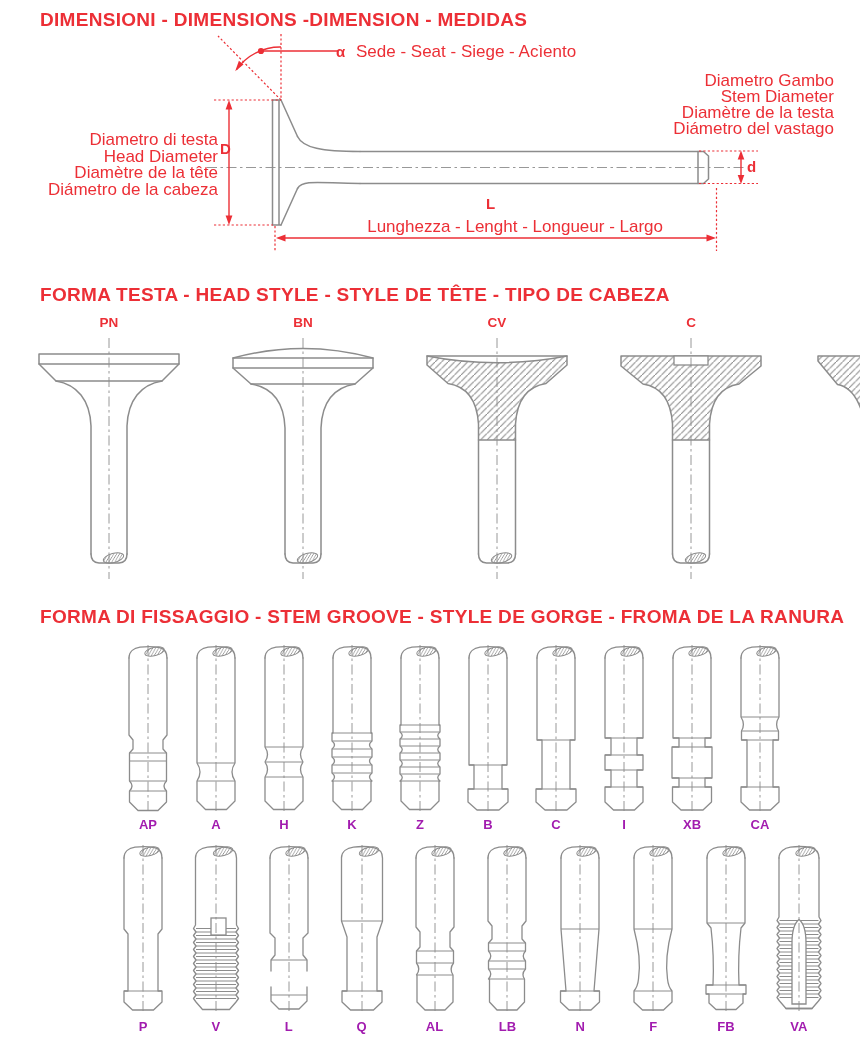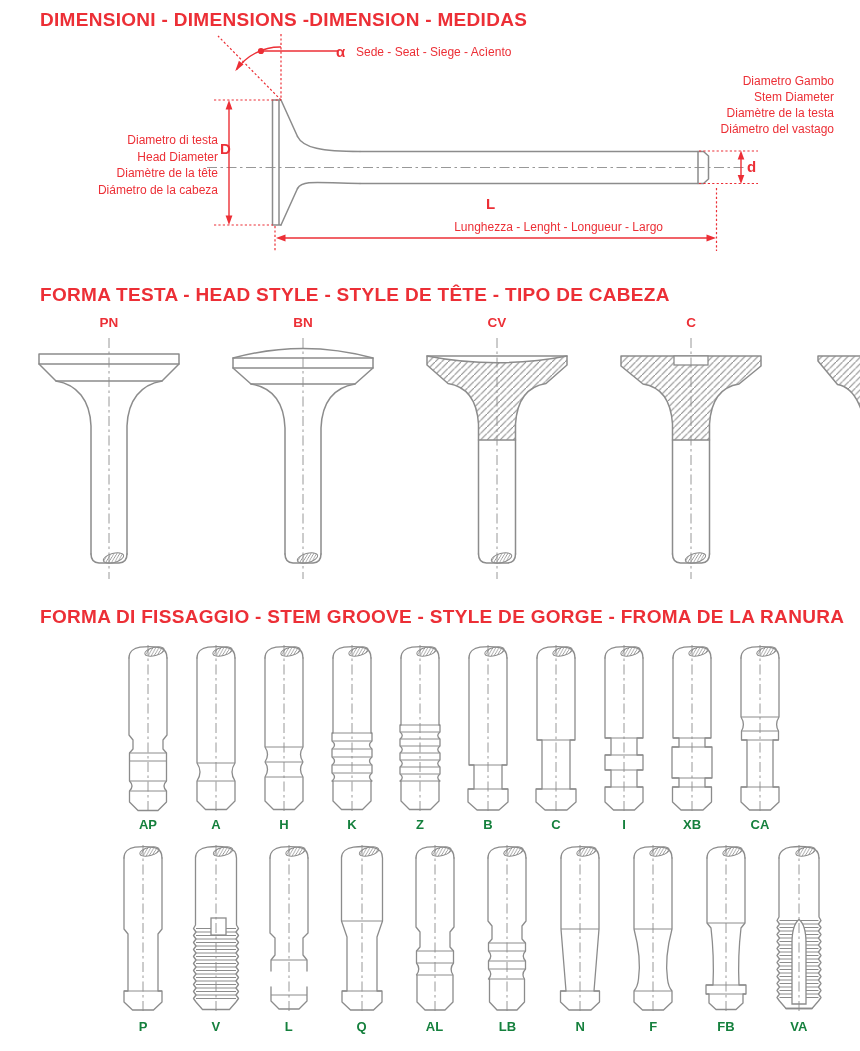--- a/index.html
+++ b/index.html
@@ -1,29 +1,29 @@
 <!DOCTYPE html>
 <html><head>
 <meta charset="utf-8">
 <style>
   html,body{margin:0;padding:0;background:#fff;}
   body{width:860px;height:1051px;position:relative;font-family:"Liberation Sans",sans-serif;overflow:hidden;}
   .abs{position:absolute;}
   .sec-title{font-size:19px;font-weight:bold;letter-spacing:.3px;color:#ec2f36;white-space:nowrap;}
-  .dim-label{font-size:12px;color:#ec2f36;line-height:16.5px;white-space:nowrap;}
+  .dim-label{font-size:17px;color:#ec2f36;line-height:16.5px;white-space:nowrap;}
   .dim-sym{font-size:15px;font-weight:bold;color:#ec2f36;}
   .right-al{text-align:right;}
   .center-al{text-align:center;}
   .head-row{position:absolute;left:26px;top:315px;display:flex;gap:28px;}
   .head-item{width:166px;display:flex;flex-direction:column;align-items:center;}
   .head-label{font-size:13.5px;font-weight:bold;color:#ec2f36;height:21px;}
   .stem-row1{position:absolute;left:124px;top:645px;display:flex;gap:20px;}
   .stem-row2{position:absolute;left:119px;top:845px;width:704px;display:flex;justify-content:space-between;}
   .stem-item{width:48px;display:flex;flex-direction:column;align-items:center;}
-  .stem-label{font-size:13px;font-weight:bold;color:#15803d;margin-top:6px;}
+  .stem-label{font-size:13px;font-weight:bold;color:#a21caf;margin-top:6px;}
   svg{display:block;}
   .g{stroke:#8c8c8c;fill:none;stroke-width:1.3;stroke-linejoin:round;stroke-linecap:round;}
   .g2{stroke:#8c8c8c;fill:none;stroke-width:1.5;stroke-linejoin:round;stroke-linecap:round;}
   .gt{stroke:#8c8c8c;fill:none;stroke-width:1;}
   .hfill{fill:url(#h6);stroke:#8c8c8c;stroke-width:1.5;stroke-linejoin:round;}
   .efill{fill:url(#h3);stroke:#8c8c8c;stroke-width:1;}
   .wfill{fill:#ffffff;stroke:#8c8c8c;stroke-width:1.3;}
   .cl{stroke:#8c8c8c;fill:none;stroke-width:.9;stroke-dasharray:10 3.5 2.5 3.5;}
   .rl{stroke:#ec2f36;fill:none;stroke-width:1.4;}
   .rdot{stroke:#ec2f36;fill:none;stroke-width:1.2;stroke-dasharray:2.2 2.2;}

